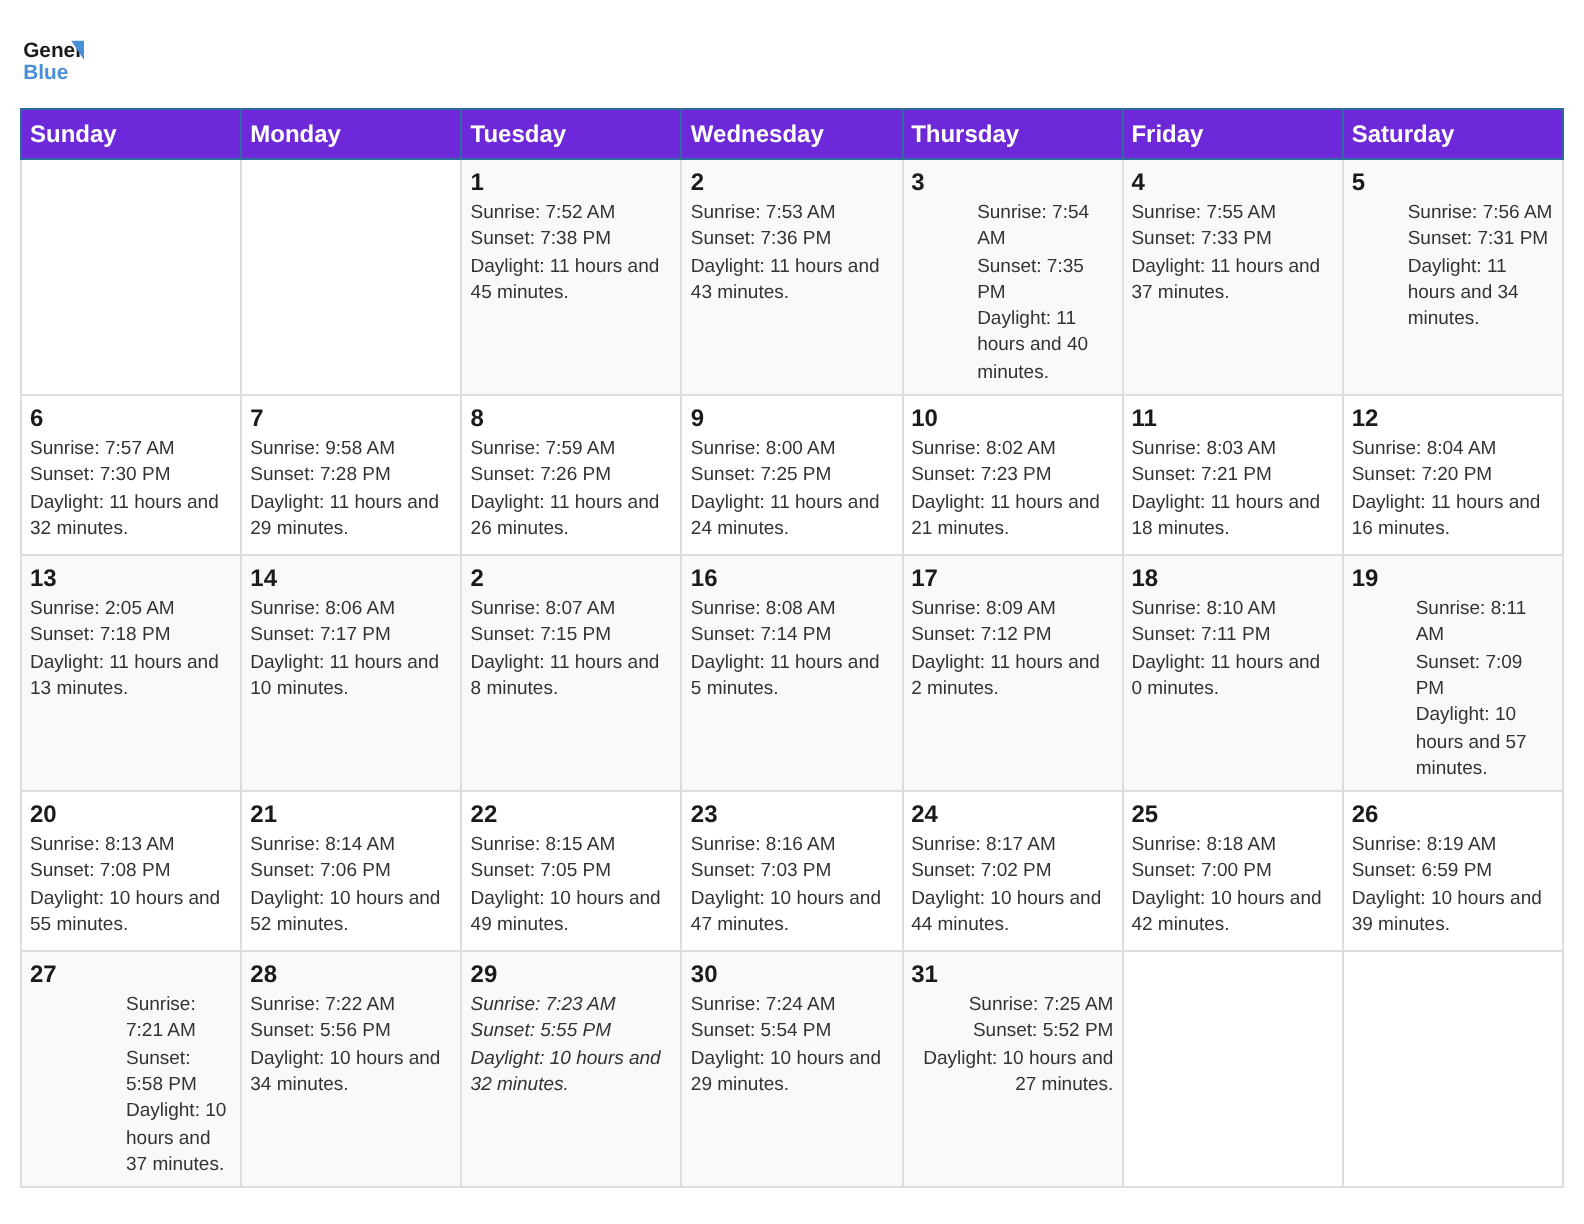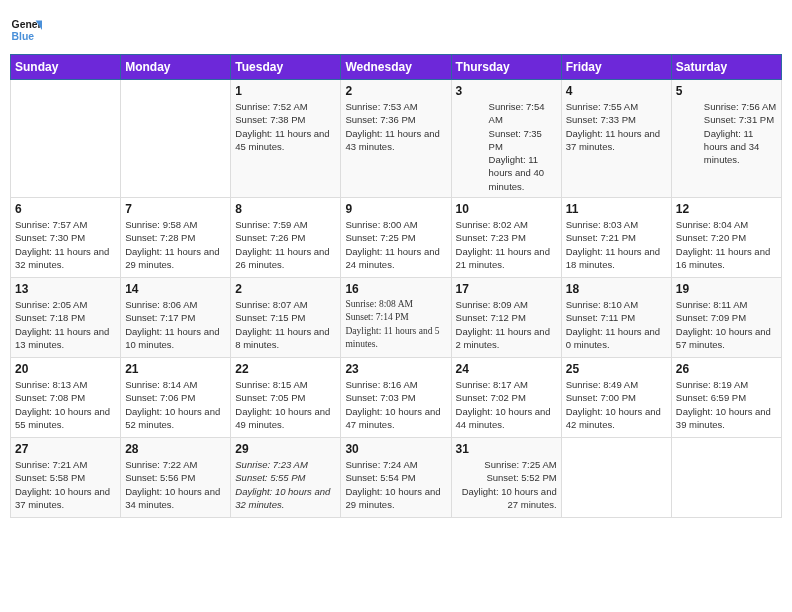--- a/index.html
+++ b/index.html
@@ -198,39 +198,39 @@
 Daylight: 11 hours and 10 minutes.</div>
         </td>
         <td>
           <span class="day-number">2</span>
           <div class="day-info" style="white-space: pre-line;">Sunrise: 8:07 AM
 Sunset: 7:15 PM
 Daylight: 11 hours and 8 minutes.</div>
         </td>
         <td>
           <span class="day-number">16</span>
-          <div class="day-info" style="white-space: pre-line; font-family: Liberation Serif, serif;">Sunrise: 8:08 AM
+          <div class="day-info" style="white-space: pre-line;">Sunrise: 8:08 AM
 Sunset: 7:14 PM
 Daylight: 11 hours and 5 minutes.</div>
         </td>
         <td>
           <span class="day-number">17</span>
           <div class="day-info" style="white-space: pre-line;">Sunrise: 8:09 AM
 Sunset: 7:12 PM
 Daylight: 11 hours and 2 minutes.</div>
         </td>
         <td>
           <span class="day-number">18</span>
           <div class="day-info" style="white-space: pre-line;">Sunrise: 8:10 AM
 Sunset: 7:11 PM
 Daylight: 11 hours and 0 minutes.</div>
         </td>
         <td>
           <span class="day-number">19</span>
-          <div class="day-info" style="white-space: pre-line;">Sunrise: 8:11 AM
+          <div class="day-info" style="white-space: pre-line; margin-left: 32px;">Sunrise: 8:11 AM
 Sunset: 7:09 PM
 Daylight: 10 hours and 57 minutes.</div>
         </td>
       </tr>
       <tr>
         <td>
           <span class="day-number">20</span>
           <div class="day-info" style="white-space: pre-line;">Sunrise: 8:13 AM
 Sunset: 7:08 PM
 Daylight: 10 hours and 55 minutes.</div>
@@ -254,35 +254,35 @@
 Daylight: 10 hours and 47 minutes.</div>
         </td>
         <td>
           <span class="day-number">24</span>
           <div class="day-info" style="white-space: pre-line;">Sunrise: 8:17 AM
 Sunset: 7:02 PM
 Daylight: 10 hours and 44 minutes.</div>
         </td>
         <td>
           <span class="day-number">25</span>
-          <div class="day-info" style="white-space: pre-line;">Sunrise: 8:49 AM
+          <div class="day-info" style="white-space: pre-line;">Sunrise: 8:18 AM
 Sunset: 7:00 PM
 Daylight: 10 hours and 42 minutes.</div>
         </td>
         <td>
           <span class="day-number">26</span>
           <div class="day-info" style="white-space: pre-line;">Sunrise: 8:19 AM
 Sunset: 6:59 PM
 Daylight: 10 hours and 39 minutes.</div>
         </td>
       </tr>
       <tr>
         <td>
           <span class="day-number">27</span>
-          <div class="day-info" style="white-space: pre-line;">Sunrise: 7:21 AM
+          <div class="day-info" style="white-space: pre-line; margin-left: 48px;">Sunrise: 7:21 AM
 Sunset: 5:58 PM
 Daylight: 10 hours and 37 minutes.</div>
         </td>
         <td>
           <span class="day-number">28</span>
           <div class="day-info" style="white-space: pre-line;">Sunrise: 7:22 AM
 Sunset: 5:56 PM
 Daylight: 10 hours and 34 minutes.</div>
         </td>
         <td>

